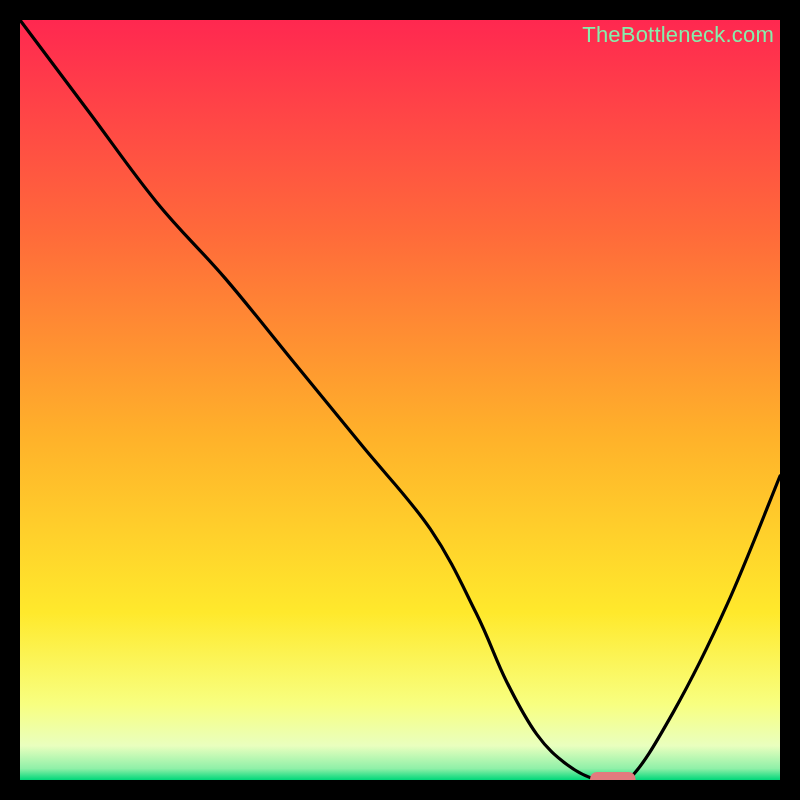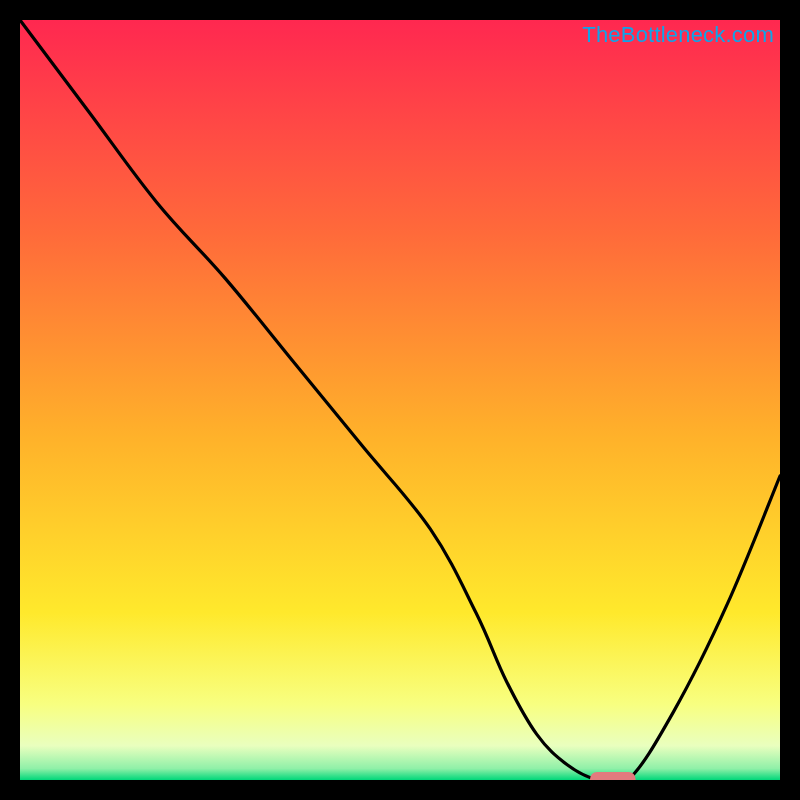--- a/index.html
+++ b/index.html
@@ -24,21 +24,21 @@
     top: 0;
     width: 760px;
     height: 760px;
   }
   .watermark {
     position: absolute;
     top: 2px;
     right: 6px;
     font-family: Arial, Helvetica, sans-serif;
     font-size: 22px;
-    color: #0ea5e9;
+    color: #86efac;
     letter-spacing: 0.2px;
     user-select: none;
   }
   svg {
     display: block;
   }
 </style>
 </head>
 <body>
 

